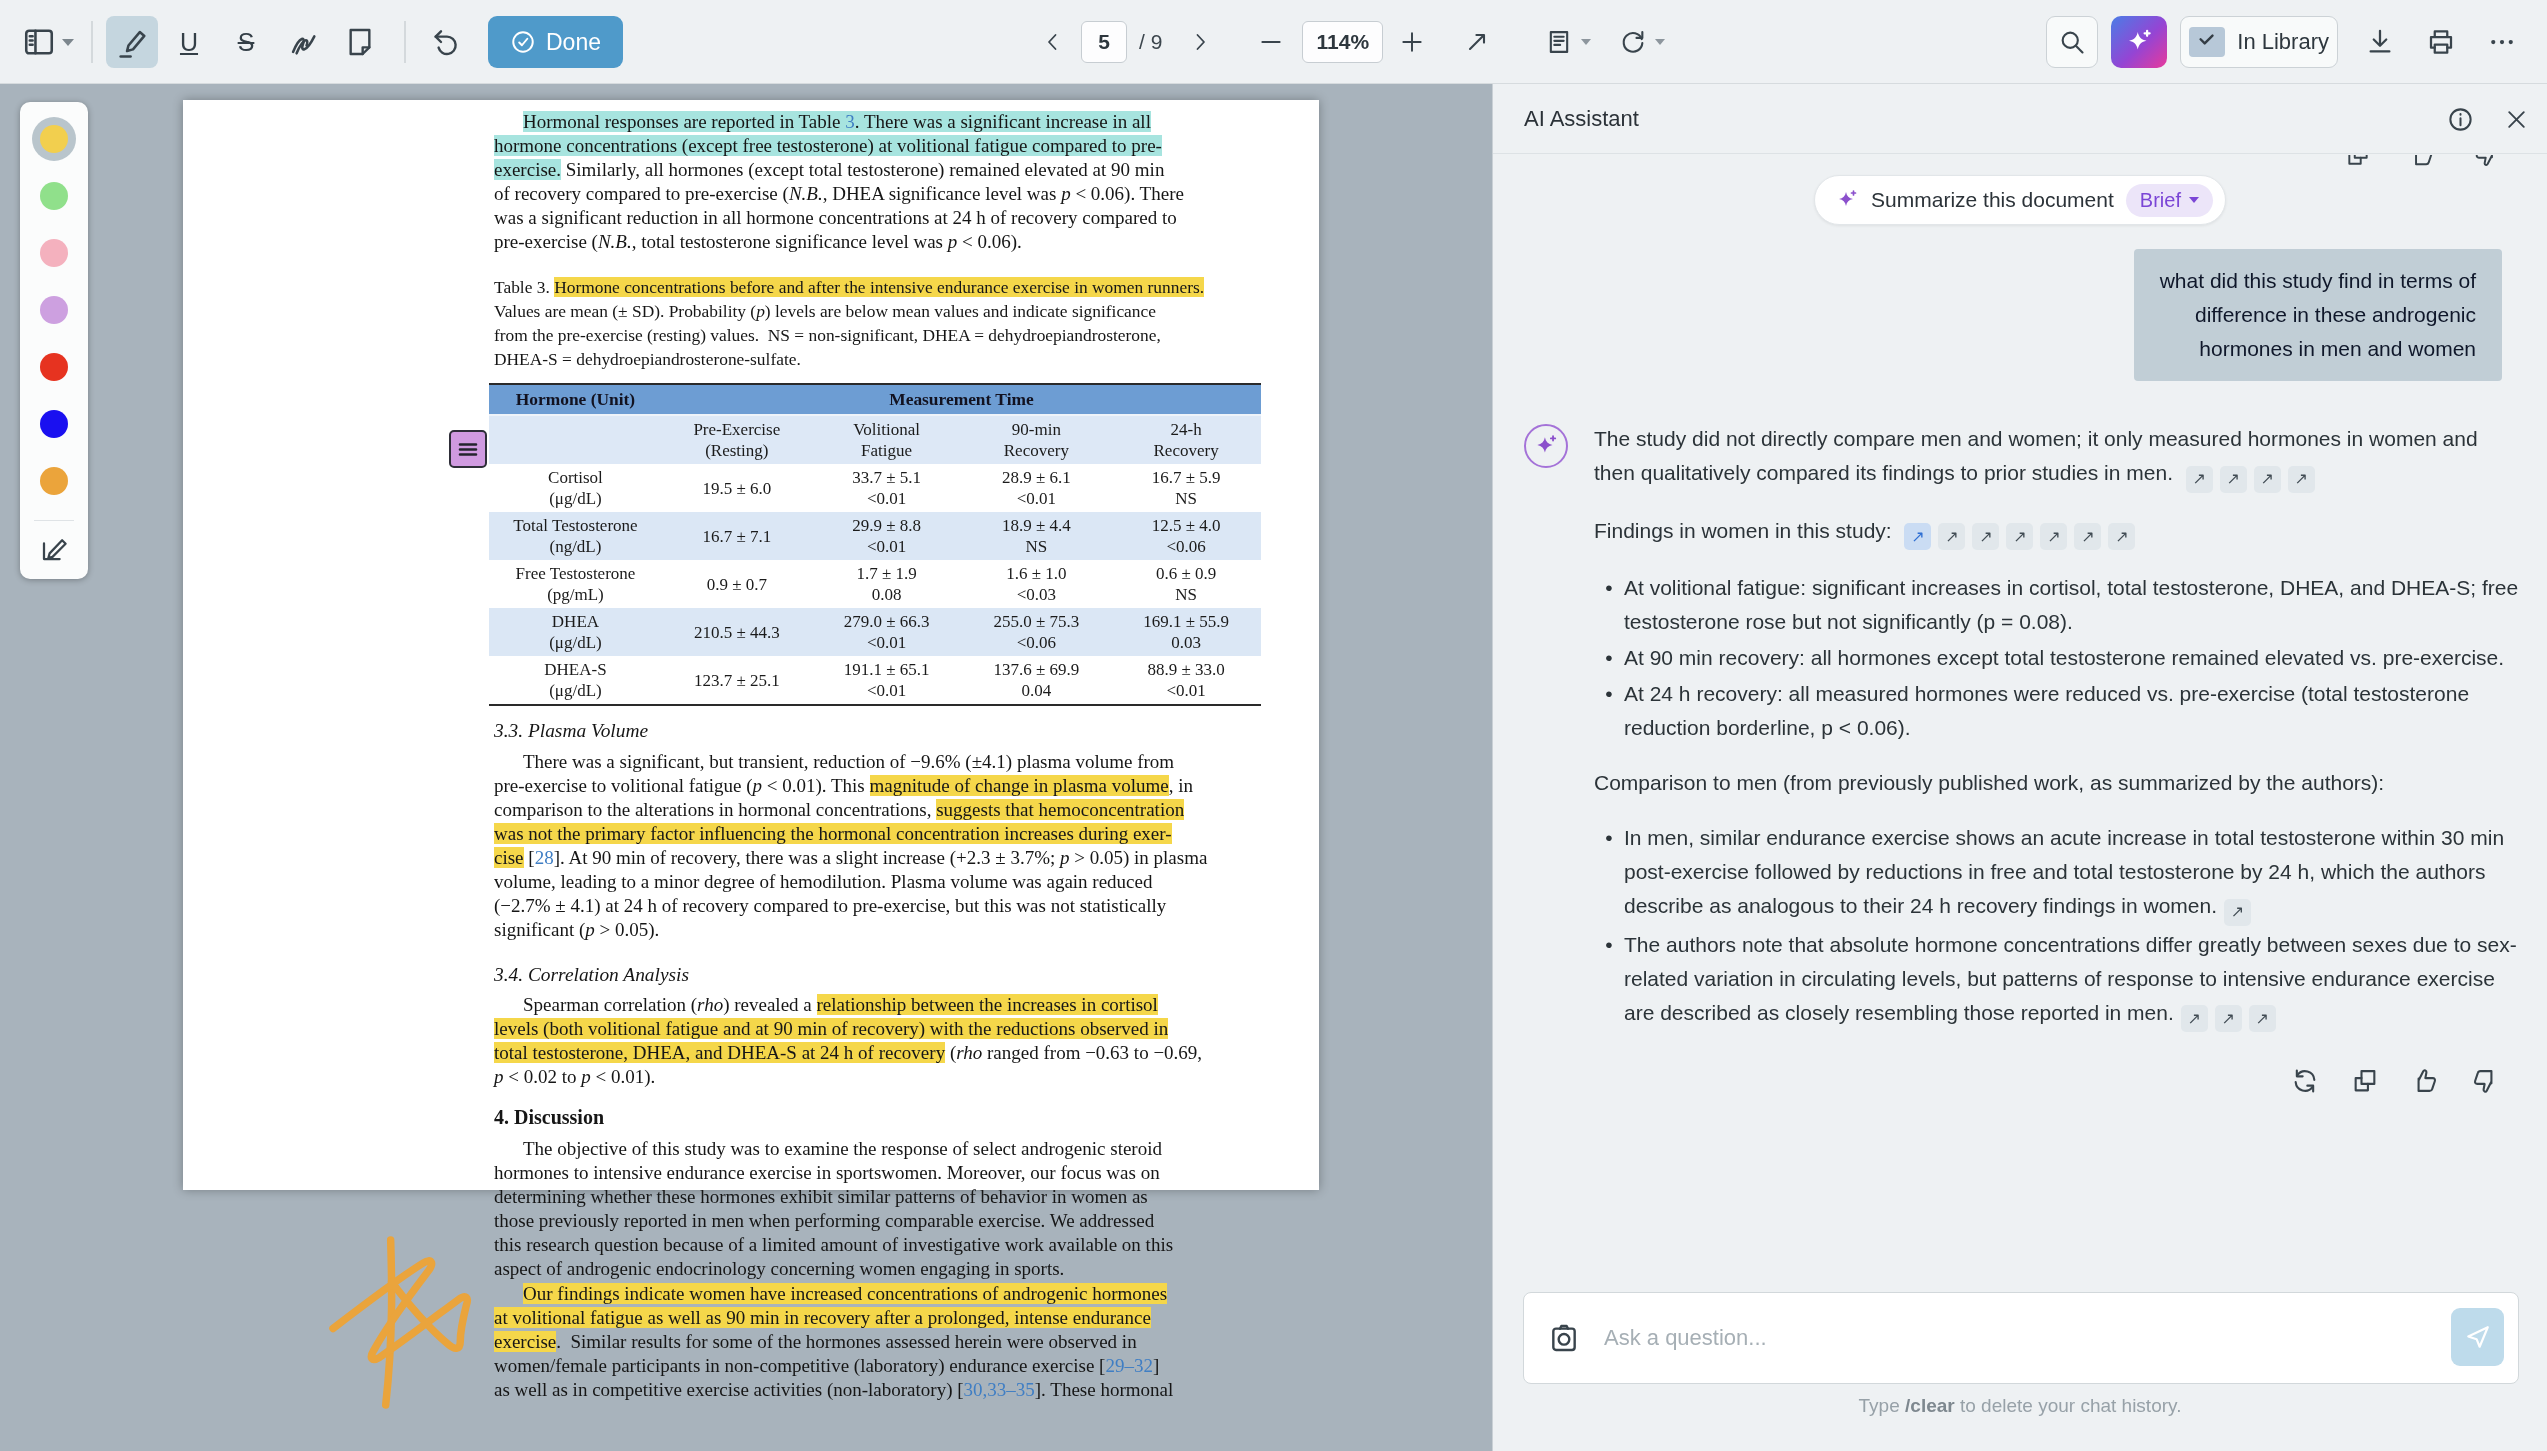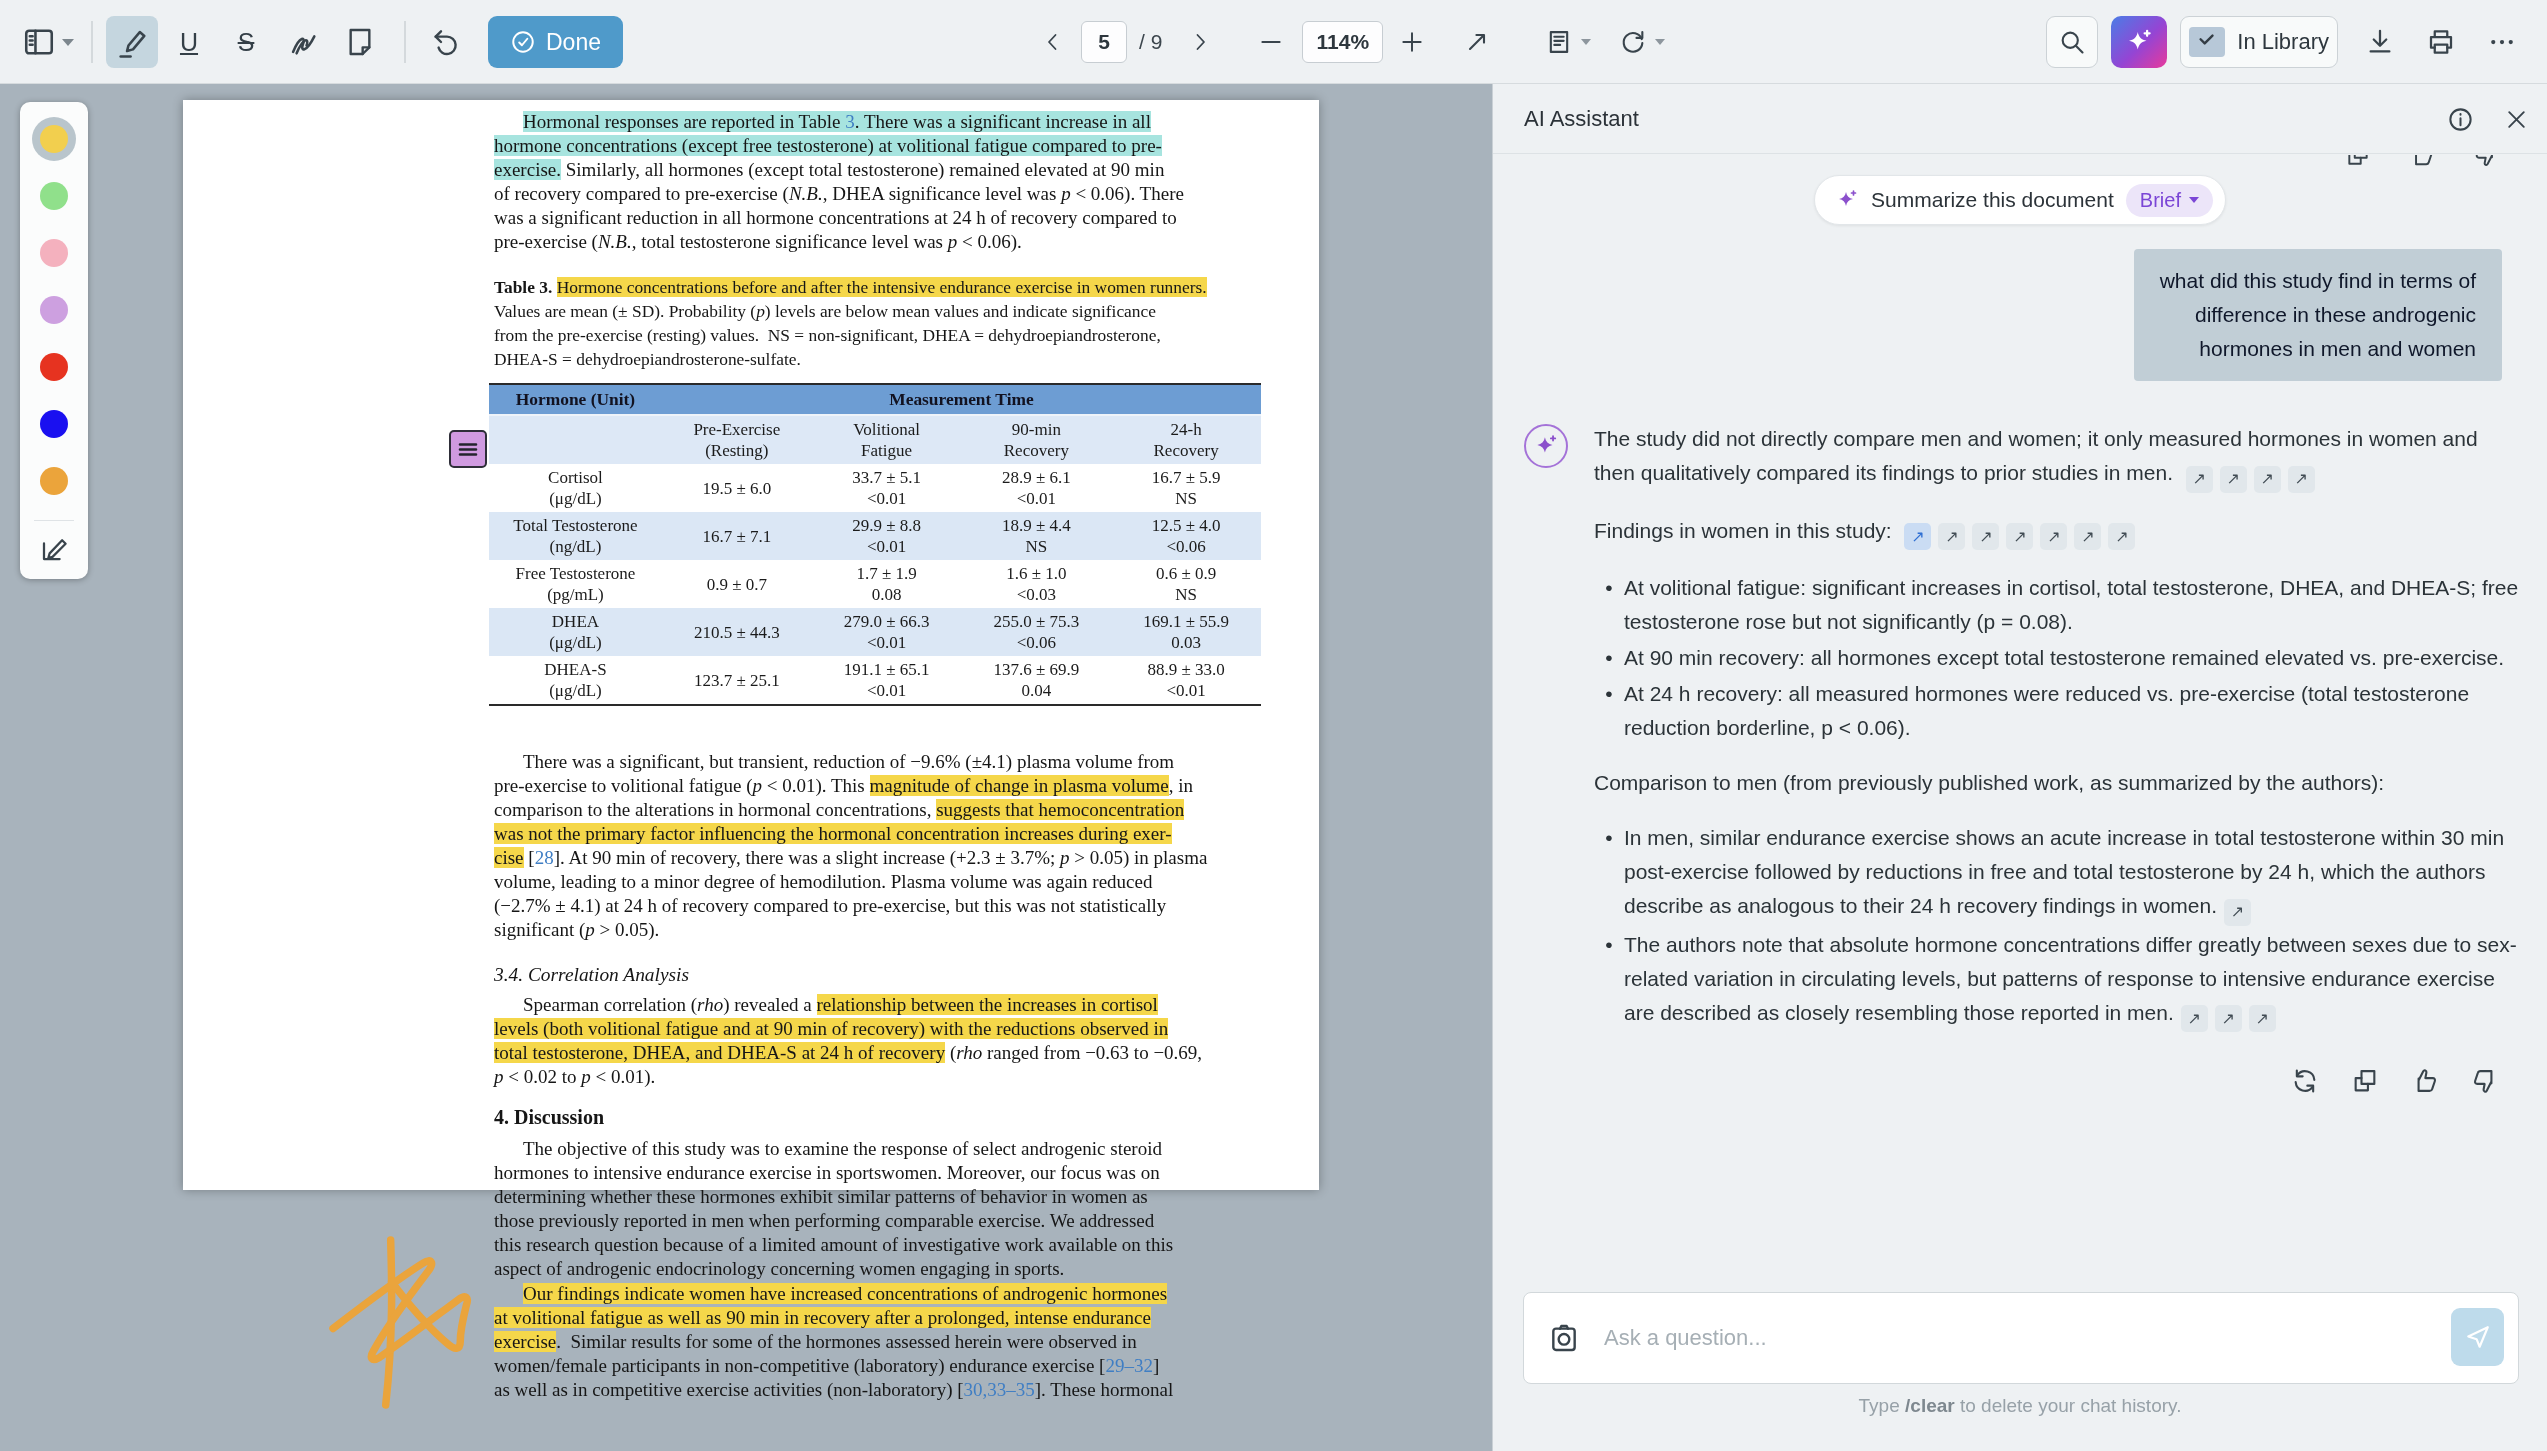--- a/index.html
+++ b/index.html
@@ -43,21 +43,21 @@
 
   
   .viewer { position:absolute; top:84px; left:0; width:1492px; bottom:0; background:#a8b3bc; }
   .page { position:absolute; left:183px; top:16px; width:1136px; height:1090px; background:#fff; box-shadow:0 0 10px rgba(0,0,0,.3); }
   .pb { position:absolute; left:311px; width:776px; color:#161616; font-family:"Liberation Serif", serif; font-size:19px; line-height:24px; }
   .pline { white-space:pre; }
   .pline.ind { padding-left:29px; }
   .hl-c { background:#a7e4df; }
   .hl-y { background:#f5d74a; }
   .st-i { font-style:italic; }
-  .st-b { font-weight:bold; }
+  .st-b { font-weight:normal; }
   .st-l { color:#3f7ec4; }
   #para1 { top:10px; }
   #caption { top:175px; font-size:17.4px; line-height:24px; }
   #t3wrap { top:283px; left:306px; width:772px; }
   #s33h { top:619px; font-style:italic; font-size:19.4px; }
   #s33p { top:650px; }
   #s34h { top:863px; font-style:italic; font-size:19.4px; }
   #s34p { top:893px; }
   #s4h  { top:1005px; font-weight:bold; font-size:20px; }
   #s4p1 { top:1037px; }
@@ -406,20 +406,21 @@
 &lt;0.01</td>
             </tr>
           </tbody>
         </table>
     </div>
     <div class="note-marker">
       <svg width="26" height="26" viewBox="0 0 26 26">
           <path d="M5 8.5h16M5 13.5h16M5 18.5h16" stroke="#23232d" stroke-width="2.6" stroke-linecap="round"></path>
         </svg>
     </div>
+    <div class="pb" id="s33h">3.3. Plasma Volume</div>
     <div class="pb" id="s33p">
         <div class="pline ind"><span>There was a significant, but transient, reduction of −9.6% (±4.1) plasma volume from</span></div>
         <div class="pline"><span>pre-exercise to volitional fatigue (</span><span class="st-i">p</span><span> &lt; 0.01). This </span><span class="hl-y">magnitude of change in plasma volume</span><span>, in</span></div>
         <div class="pline"><span>comparison to the alterations in hormonal concentrations, </span><span class="hl-y">suggests that hemoconcentration</span></div>
         <div class="pline"><span class="hl-y">was not the primary factor influencing the hormonal concentration increases during exer-</span></div>
         <div class="pline"><span class="hl-y">cise</span><span> [</span><span class="st-l">28</span><span>]. At 90 min of recovery, there was a slight increase (+2.3 ± 3.7%; </span><span class="st-i">p</span><span> &gt; 0.05) in plasma</span></div>
         <div class="pline"><span>volume, leading to a minor degree of hemodilution. Plasma volume was again reduced</span></div>
         <div class="pline"><span>(−2.7% ± 4.1) at 24 h of recovery compared to pre-exercise, but this was not statistically</span></div>
         <div class="pline"><span>significant (</span><span class="st-i">p</span><span> &gt; 0.05).</span></div>
       </div>

